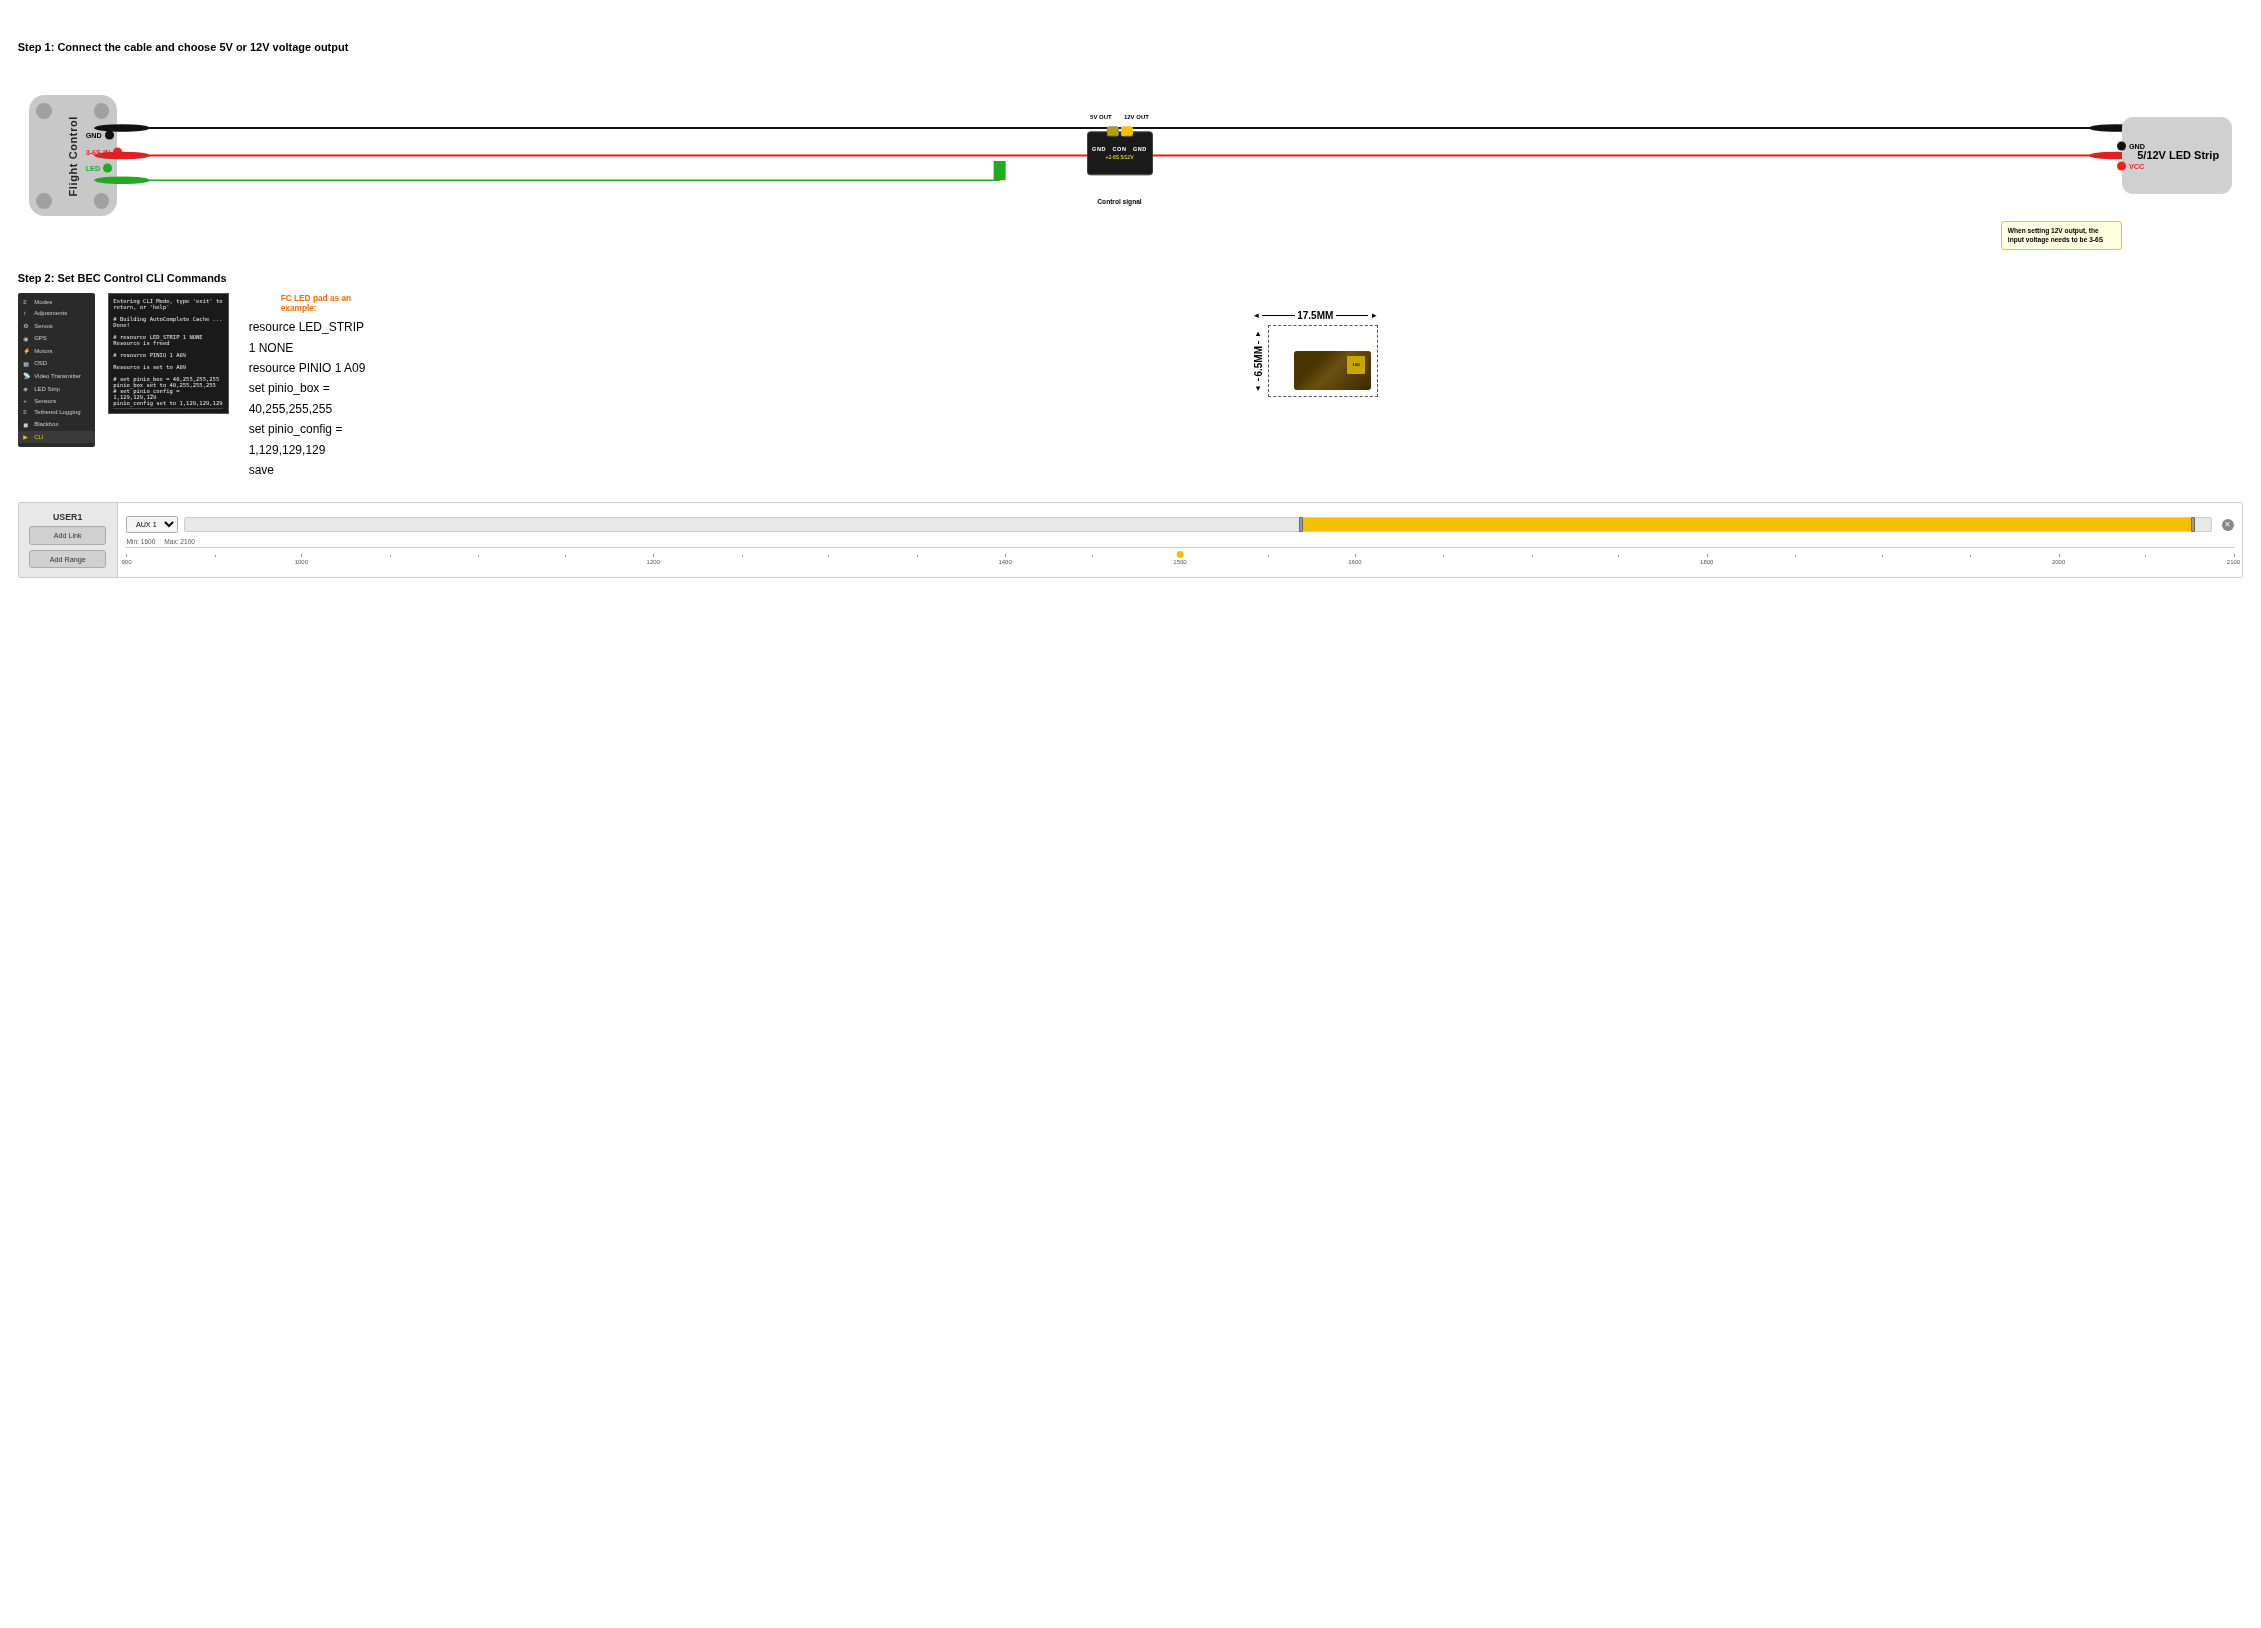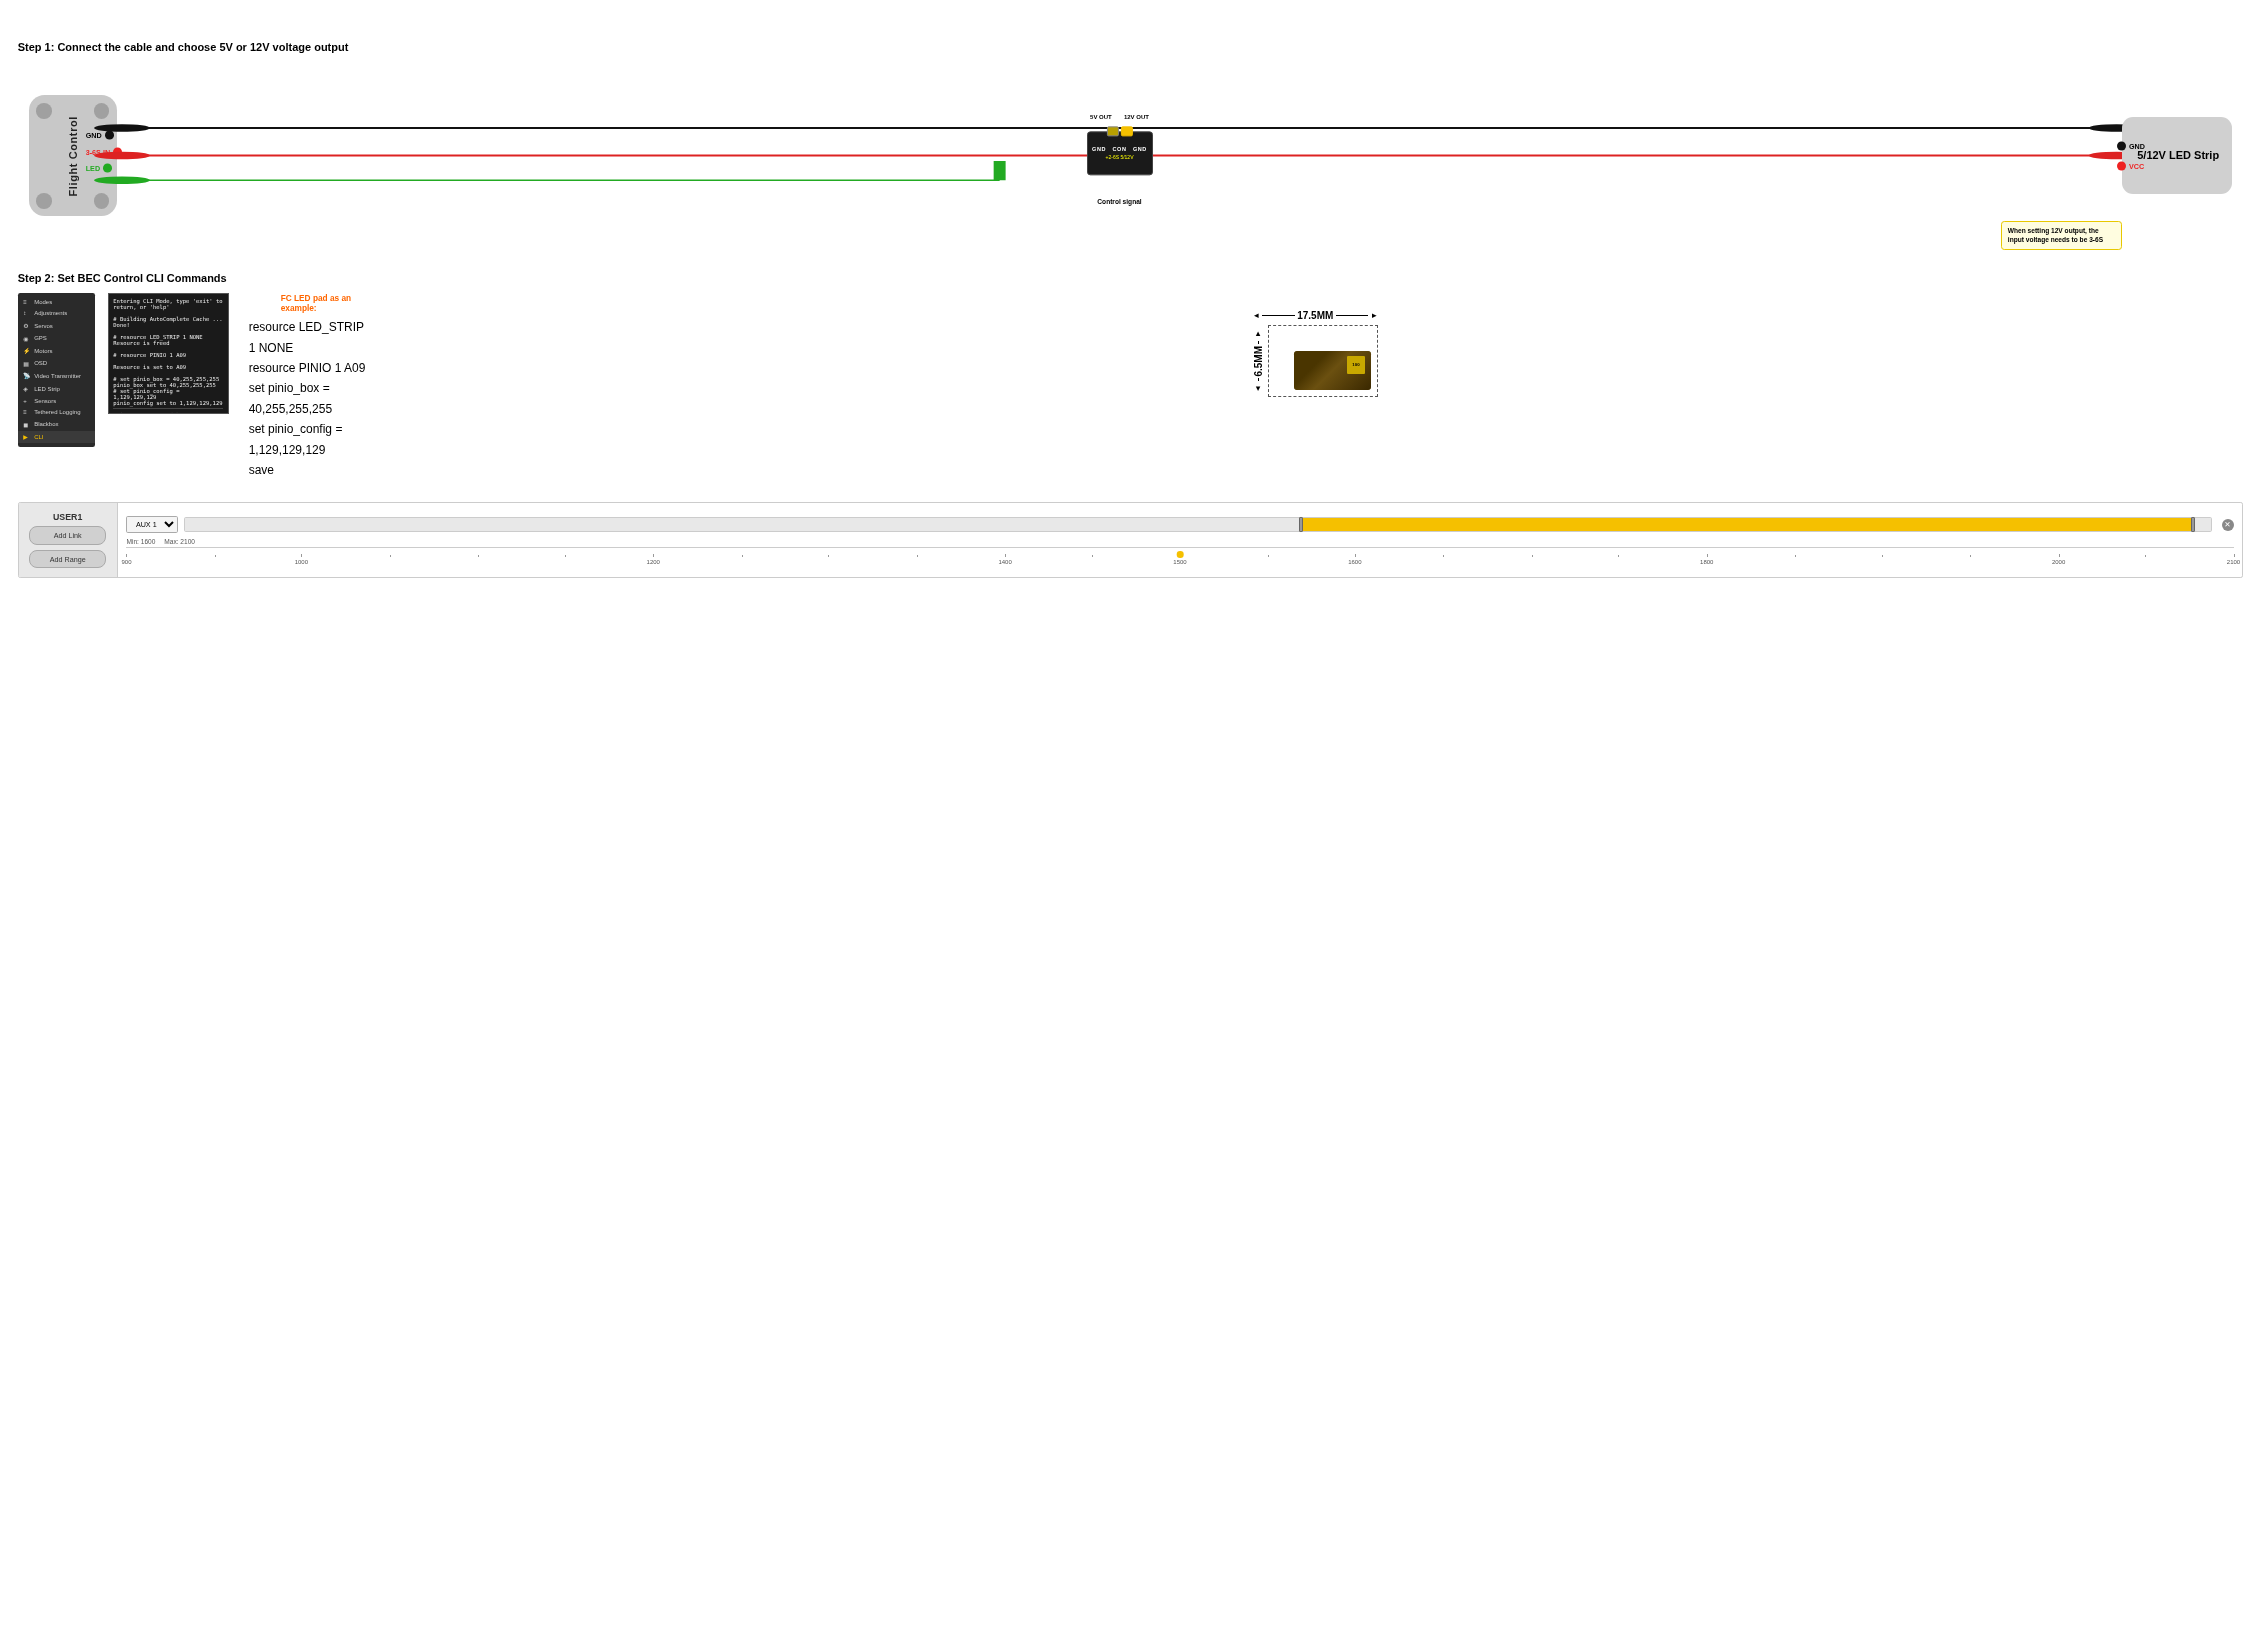--- a/index.html
+++ b/index.html
@@ -386,21 +386,21 @@
     .user1-label {
       font-weight: bold;
       font-size: 8.8px;
       color: #333;
     }
     .user1-btn {
       width: 77px;
       padding: 3.9px 0;
       background: #d0d0d0;
       border: 0.6px solid #aaa;
-      border-radius: 8px;
+      border-radius: 3px;
       text-align: center;
       font-size: 7.2px;
       cursor: pointer;
       color: #333;
     }
 
     .aux-panel {
       flex: 1;
       padding: 6.6px 8.8px;
       background: #fff;

